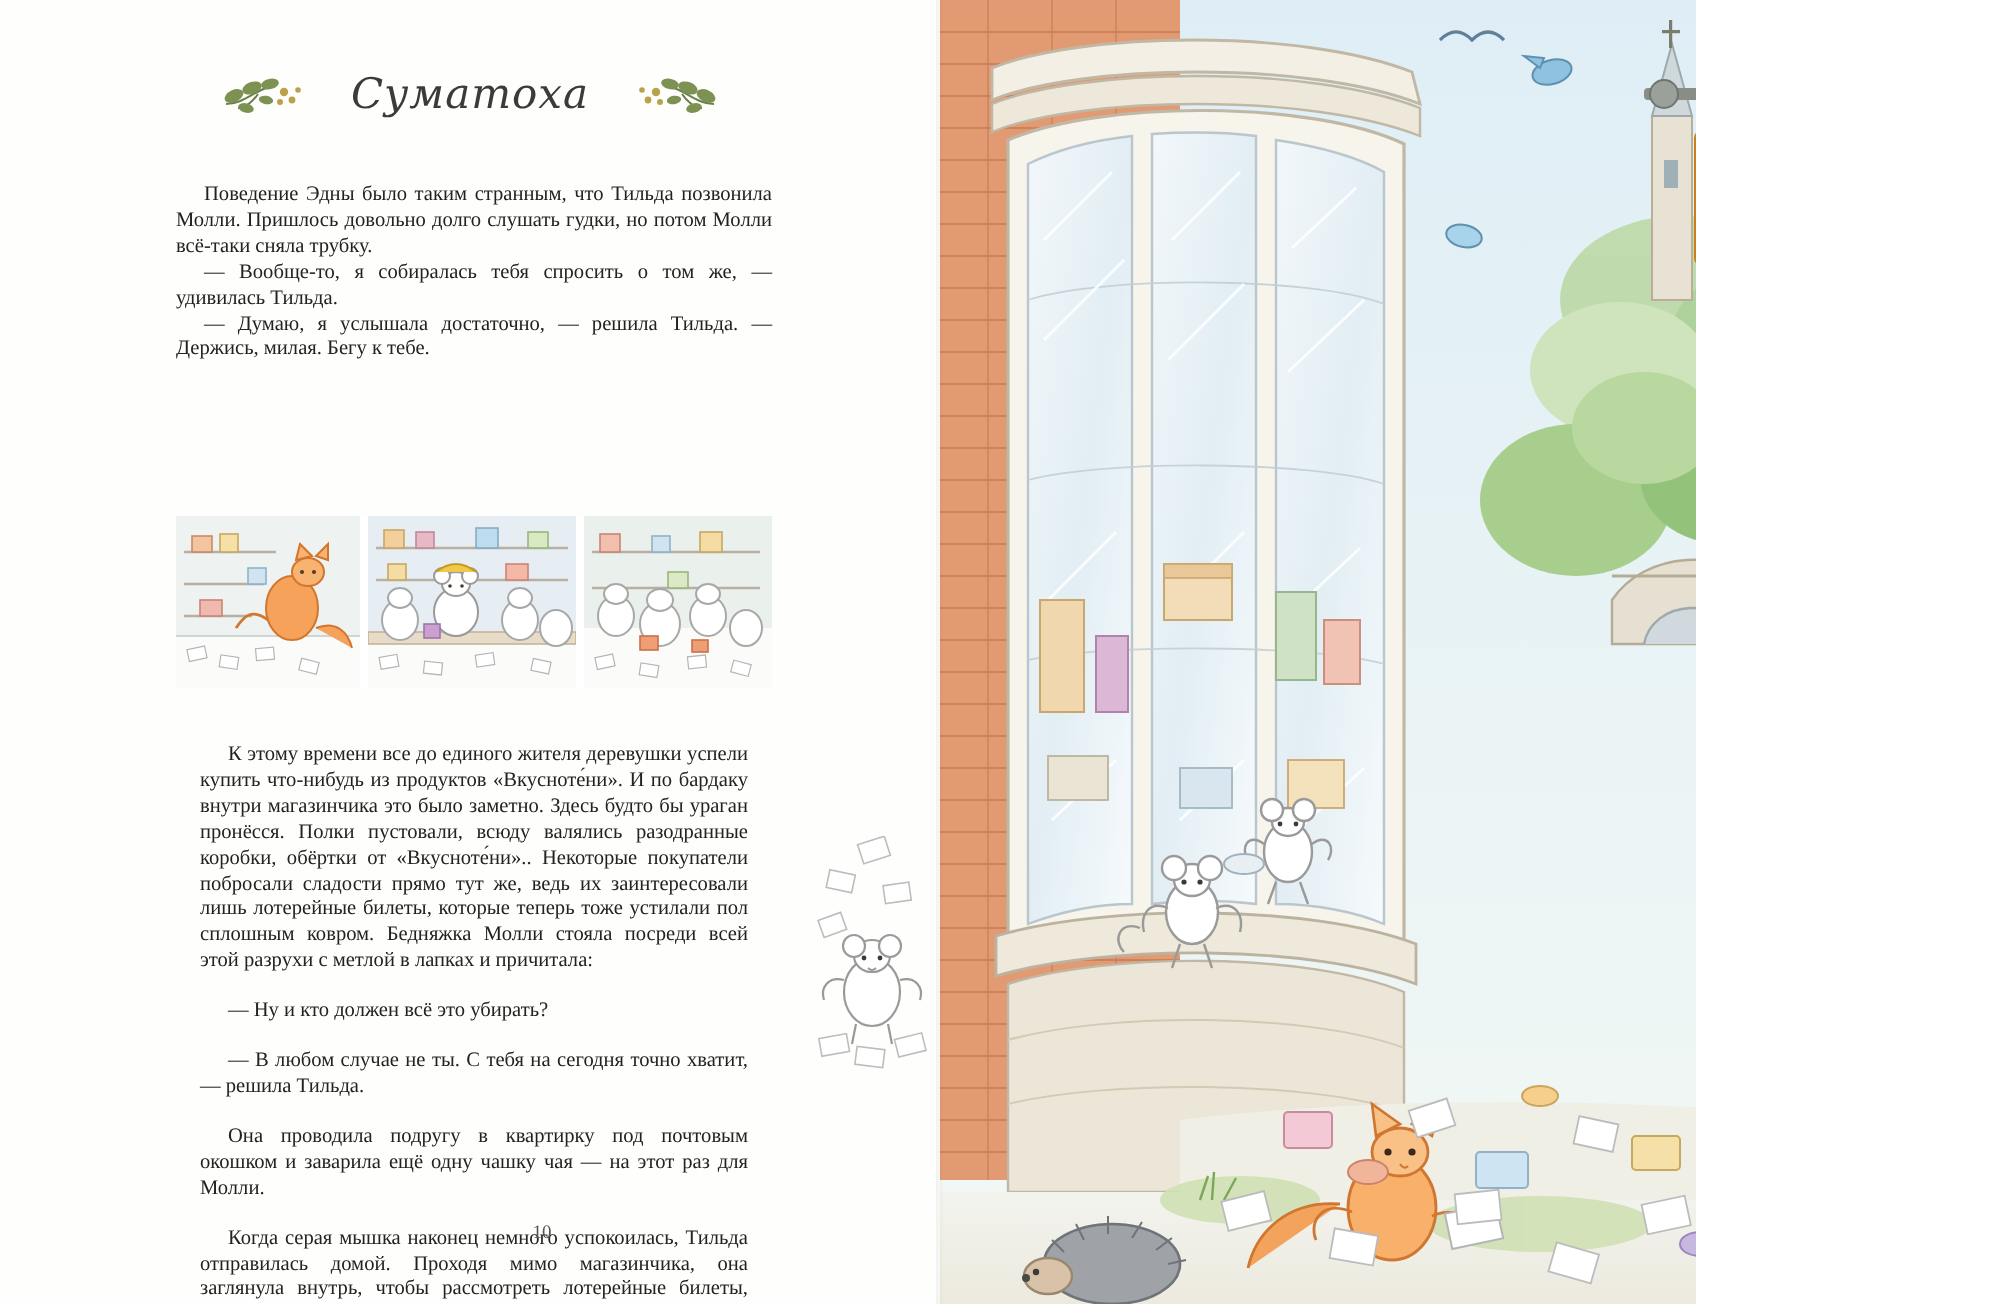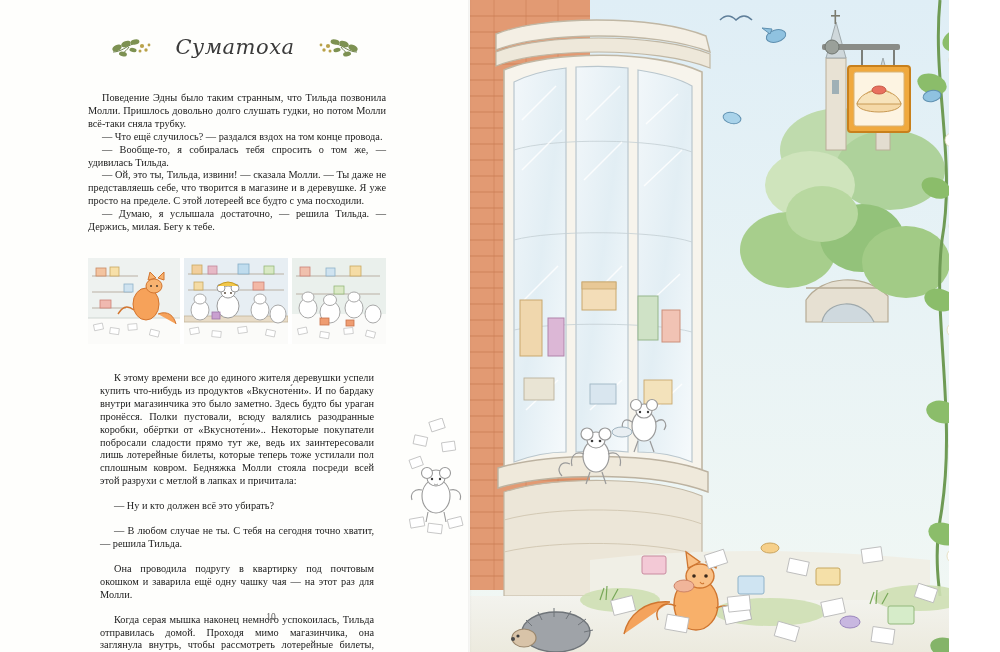--- a/index.html
+++ b/index.html
@@ -5,21 +5,21 @@
   html, body {
     margin: 0;
     padding: 0;
     background: #ffffff;
   }
   body {
     font-family: "Liberation Serif", serif;
   }
   .page {
     position: relative;
-    width: 949px;
+    width: 848px;
     height: 652px;
     overflow: hidden;
     background: #bef264;
   }
 
   
   .left-page {
     position: absolute;
     left: 0;
     top: 0;
@@ -186,23 +186,21 @@
             <circle cx="17" cy="16" r="1.7"></circle>
             <circle cx="23" cy="17" r="1.5"></circle>
             <circle cx="14" cy="11" r="1.4"></circle>
           </g>
         </svg>
       </span>
     </div>
 
     <div class="textcol">
       <p>Поведение Эдны было таким странным, что Тильда позвонила Молли. Пришлось довольно долго слушать гудки, но потом Молли всё-таки сняла трубку.</p>
-      <p class="dialog">— Что ещё случилось? — раздался вздох на том конце провода.</p>
       <p class="dialog">— Вообще-то, я собиралась тебя спросить о том же, — удивилась Тильда.</p>
-      <p class="dialog">— Ой, это ты, Тильда, извини! — сказала Молли. — Ты даже не представляешь себе, что творится в магазине и в деревушке. Я уже просто на пределе. С этой лотереей все будто с ума посходили.</p>
       <p class="dialog">— Думаю, я услышала достаточно, — решила Тильда. — Держись, милая. Бегу к тебе.</p>
     </div>
 
     <div class="strip">
       <svg width="298" height="86" viewBox="0 0 298 86">
         <defs>
           <clipPath id="p1">
               <rect x="0" y="0" width="92" height="86"></rect>
             </clipPath>
           <clipPath id="p2">

